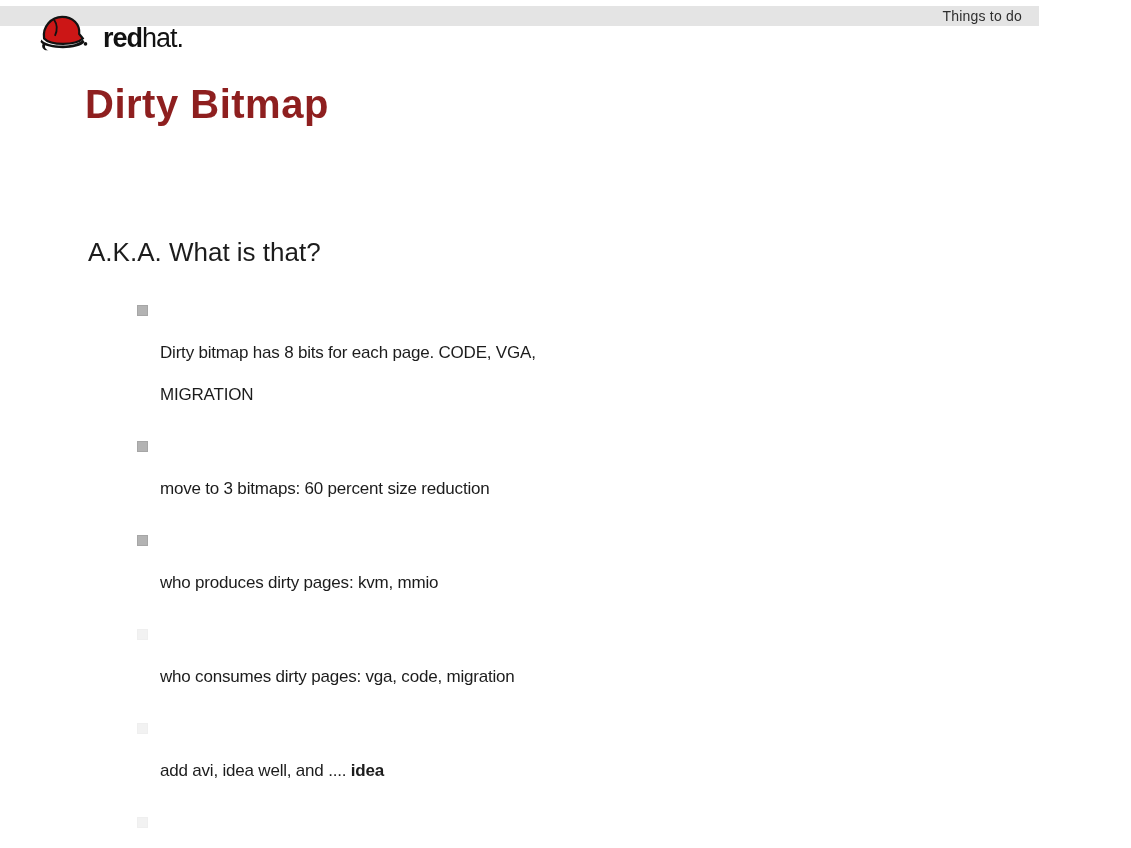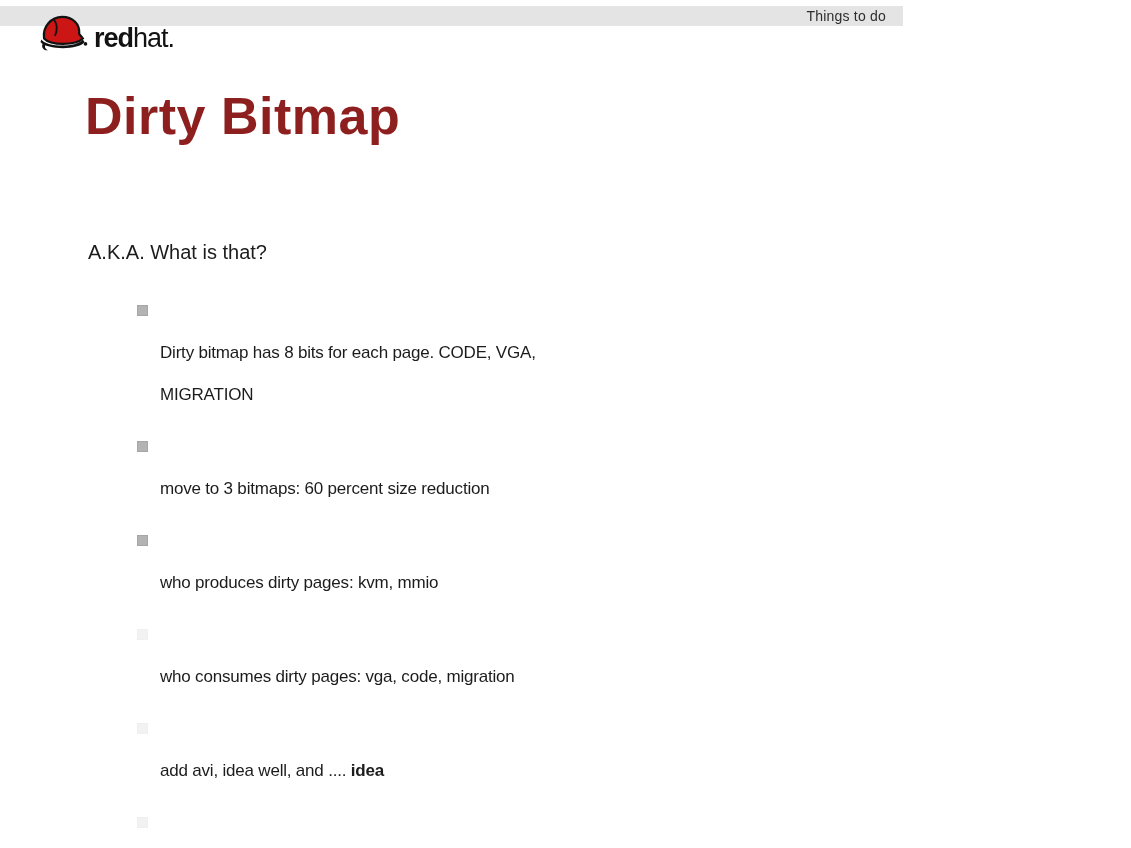--- a/index.html
+++ b/index.html
@@ -8,56 +8,56 @@
     background: #ffffff;
     font-family: "Liberation Sans", sans-serif;
     overflow: hidden;
     position: relative;
   }
   .slide { position: absolute; inset: 0; }
 
   
   .top-band {
     position: absolute; left: 0; top: 6px;
-    width: 903px; height: 20px;
+    width: 1039px; height: 20px;
     background: #e4e4e4;
   }
   .top-band-label {
     position: absolute; right: 17px; top: 2px;
     font-size: 14px; color: #2e2e2e;
     letter-spacing: 0.2px;
   }
 
   
   .logo {
     position: absolute; left: 36px; top: 12px;
     display: flex; align-items: flex-end;
   }
   .logo-hat { width: 54px; height: 44px; display: block; }
   .logo-word {
     font-size: 27px; color: #121212;
-    margin-left: 4px; margin-bottom: 2px;
+    margin-left: 13px; margin-bottom: 2px;
     letter-spacing: -1px;
   }
   .logo-word .brand-bold { font-weight: 800; }
   .logo-word .brand-reg  { font-weight: 500; }
 
   
   .title {
-    position: absolute; left: 85px; top: 94px;
-    font-size: 52px; line-height: 44px;
+    position: absolute; left: 85px; top: 82px;
+    font-size: 40px; line-height: 44px;
     font-weight: bold; color: #8e1f1f;
     letter-spacing: 0.5px;
     text-align: right;
   }
 
   
   .content { position: absolute; left: 88px; top: 236px; width: 960px; }
   .intro {
-    font-size: 20px; line-height: 32px; color: #1c1c1c;
+    font-size: 26px; line-height: 32px; color: #1c1c1c;
     margin-bottom: 22px;
   }
   ul.bullets { list-style: none; }
   ul.bullets li {
     position: relative;
     padding-left: 72px;
     font-size: 17px; line-height: 42px;
     color: #1c1c1c;
     margin-bottom: 10px;
     white-space: pre-line;

